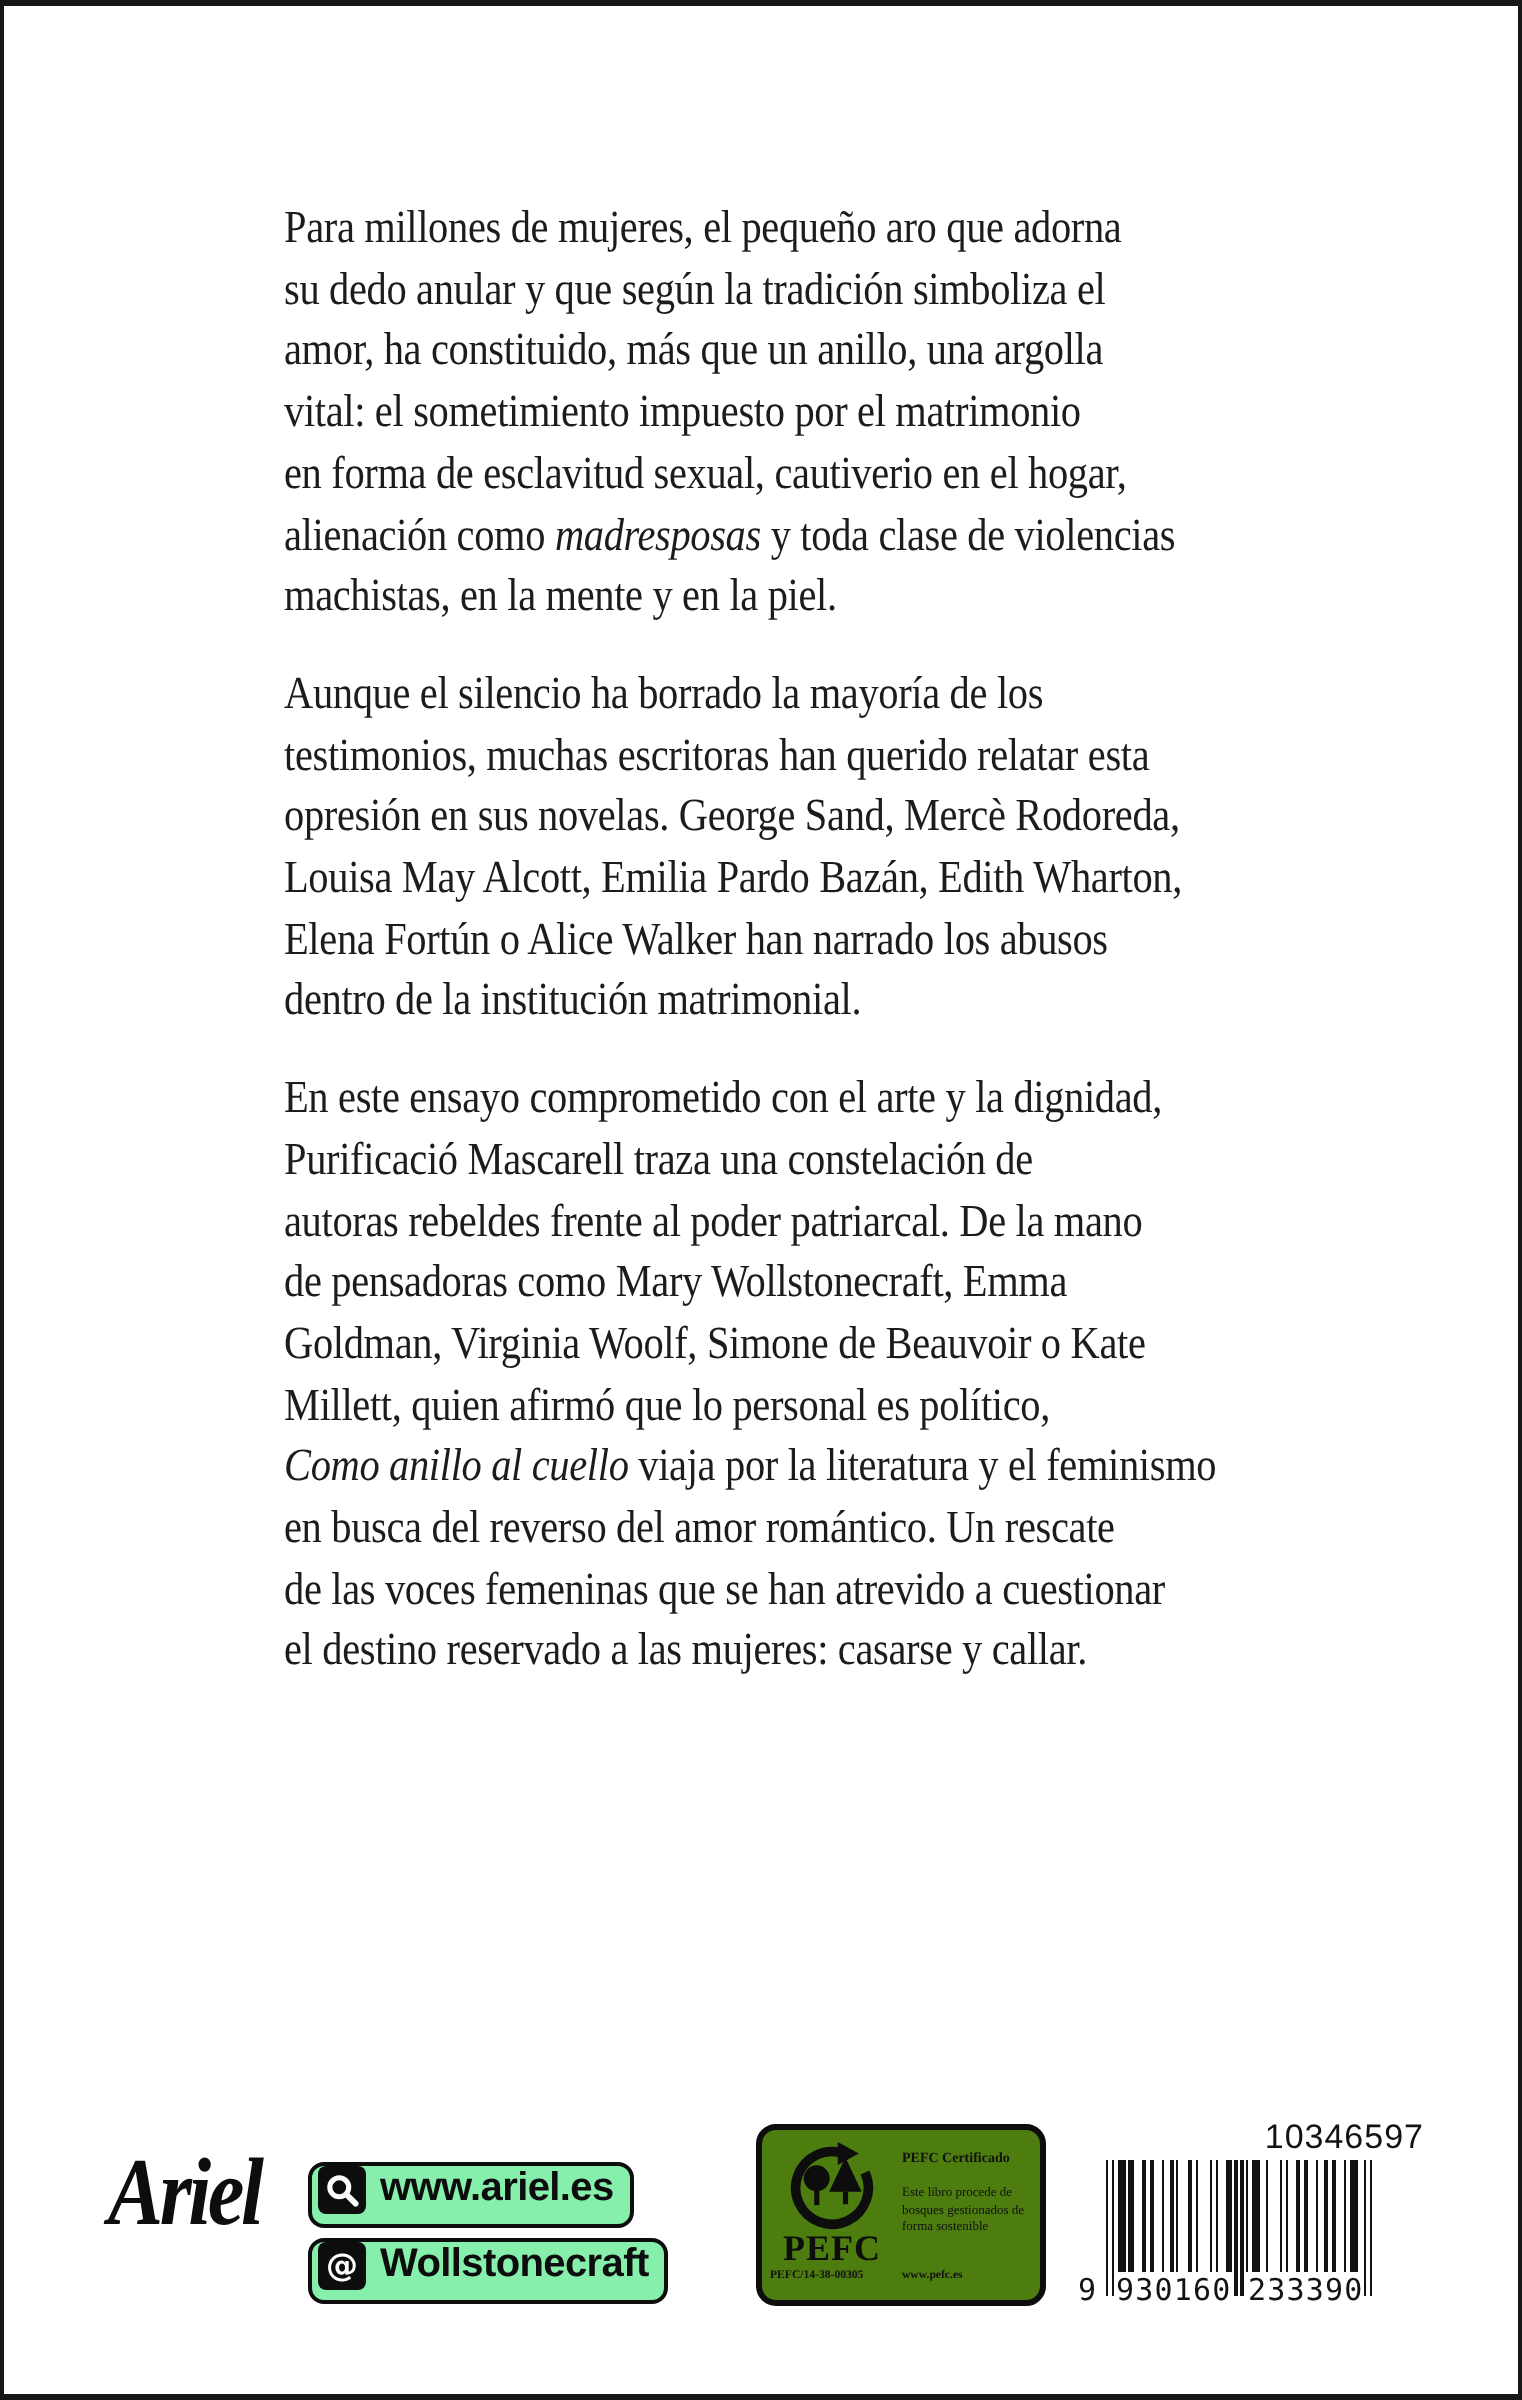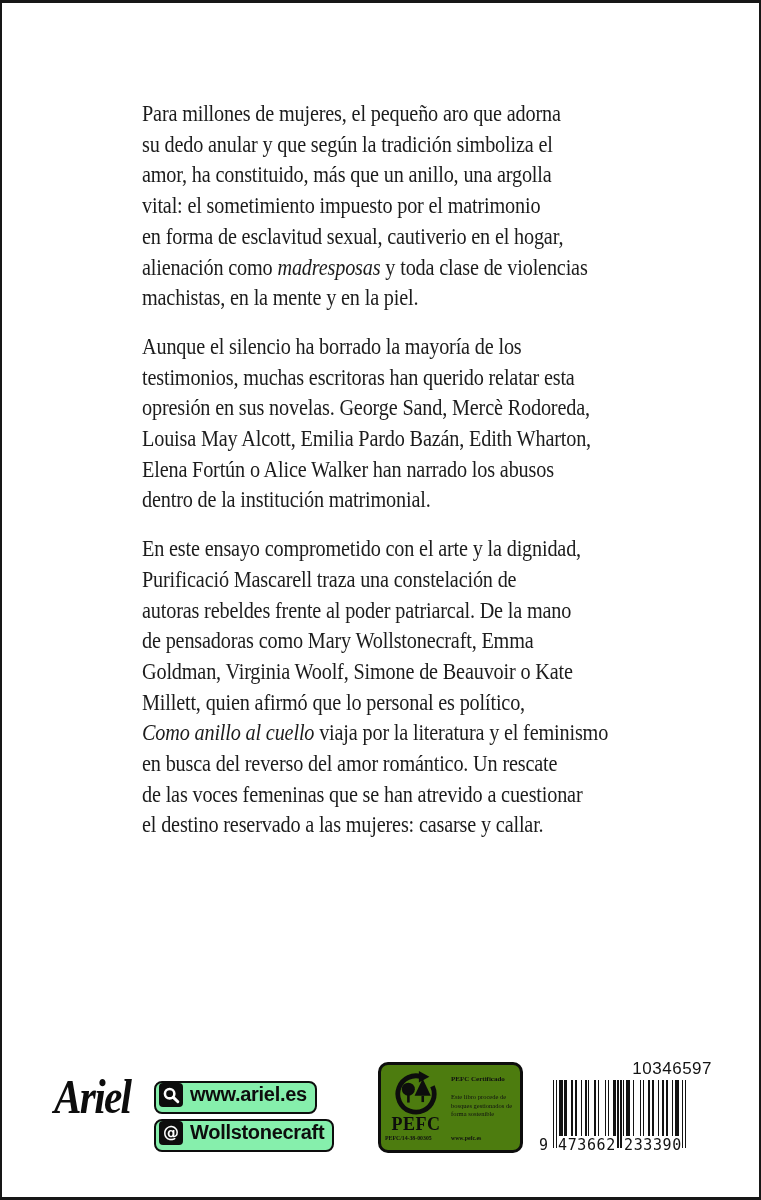--- a/index.html
+++ b/index.html
@@ -210,18 +210,18 @@
         <div class="bar" style="left: 113.4px; width: 1.4px; height: 56px;"></div>
         <div class="bar" style="left: 119px; width: 1.4px; height: 56px;"></div>
         <div class="bar" style="left: 121.8px; width: 1.4px; height: 56px;"></div>
         <div class="bar" style="left: 123.2px; width: 1.4px; height: 56px;"></div>
         <div class="bar" style="left: 124.6px; width: 1.4px; height: 56px;"></div>
         <div class="bar" style="left: 128.8px; width: 1.4px; height: 68px;"></div>
         <div class="bar" style="left: 131.6px; width: 1.4px; height: 68px;"></div>
       </div>
     <div class="isbn-digits">
       <span class="isbn-first">9</span>
-      <span class="isbn-left">473662</span>
+      <span class="isbn-left">930160</span>
       <span class="isbn-right">233390</span>
     </div>
   </div>
 
 </div>
 
 </body></html>

